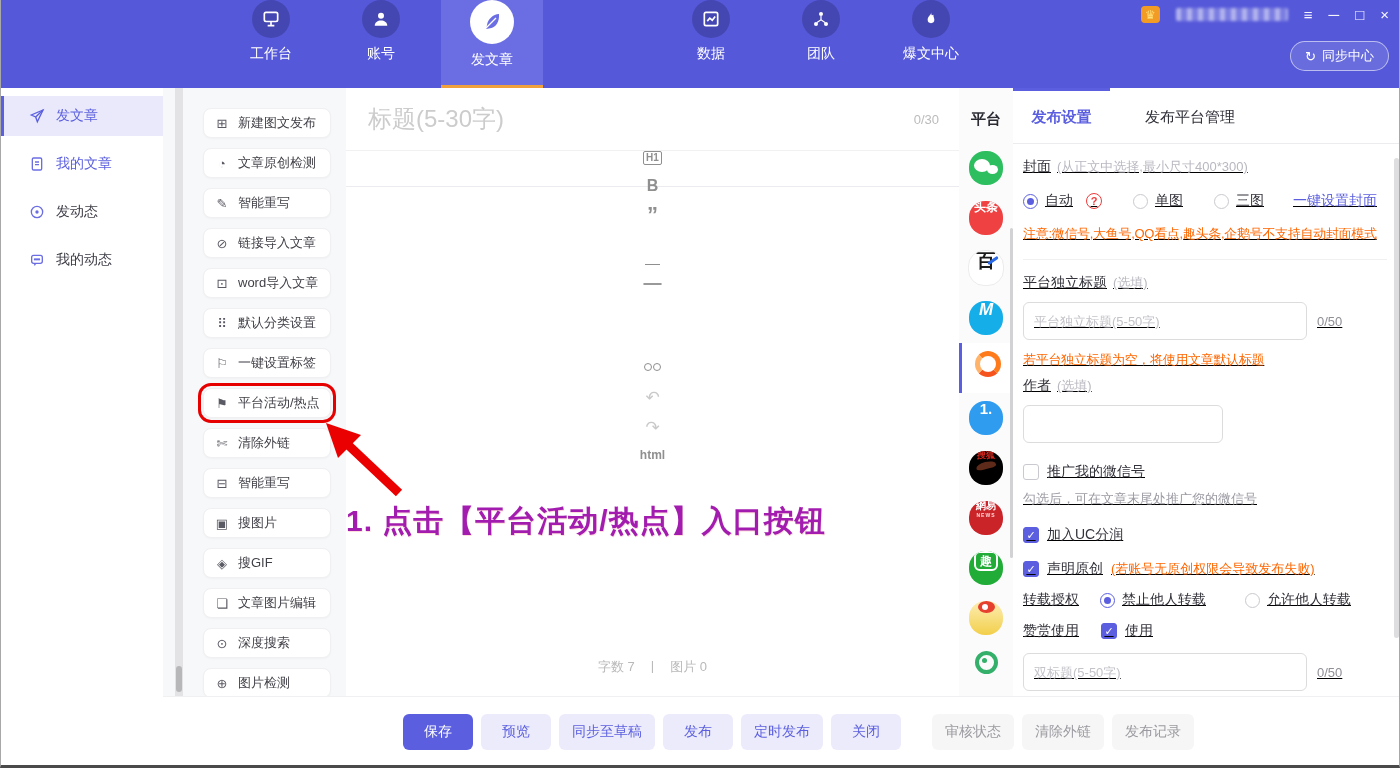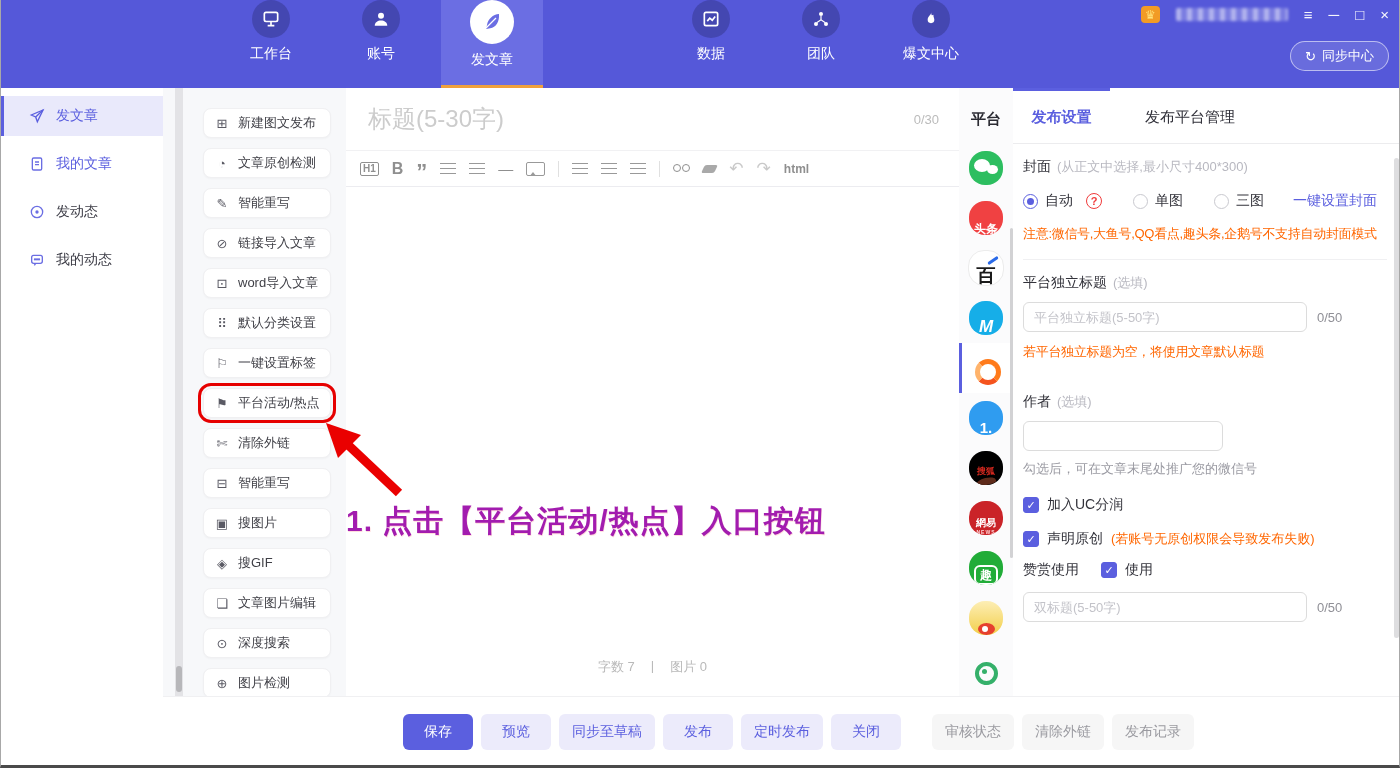--- a/index.html
+++ b/index.html
@@ -38,21 +38,21 @@
   .tool-btn .t-ic{width:14px;color:#5a5a64;font-size:13px;line-height:1;text-align:center;}
   .tool-btn.hl{outline:3px solid #e60000;outline-offset:2px;}
   .vtrack{position:absolute;left:174px;top:88px;width:8px;height:608px;background:#e3e3e6;}
   .vtrack .thumb{position:absolute;left:1px;width:6px;border-radius:3px;background:#b7b7ba;}
   
   .editor{position:absolute;left:345px;top:88px;width:613px;height:608px;background:#fff;}
   .title-row{height:62px;border-bottom:1px solid #f1f1f3;display:flex;align-items:center;padding:0 20px;}
   .title-row input{flex:1;border:none;outline:none;font-size:24px;color:#333;font-family:inherit;background:transparent;}
   .title-row input::placeholder{color:#ccc;}
   .title-count{color:#bbb;font-size:13px;margin-left:10px;}
-  .tools-row{height:35px;border-bottom:1px solid #ececf0;display:flex;align-items:center;gap:13px;padding:0 14px;color:#8f8f8f;}
+  .tools-row{height:35px;border-bottom:1px solid #ececf0;display:flex;align-items:center;gap:13px;padding:0 14px;color:#8f8f8f;flex-direction:column;}
   .tb{font-size:15px;line-height:1;cursor:pointer;}
   .tb.box{font-size:10px;border:1px solid #8f8f8f;border-radius:2px;padding:1px 2px;font-weight:bold;}
   .tb.bold{font-weight:bold;font-size:16px;}
   .tb.quote{font-size:22px;font-weight:bold;line-height:.4;position:relative;top:4px;}
   .ibars{width:16px;height:11px;background:repeating-linear-gradient(180deg,#999 0 1.5px,transparent 1.5px 4.8px);cursor:pointer;}
   .iimg{width:17px;height:12px;border:1px solid #999;border-radius:2px;position:relative;overflow:hidden;cursor:pointer;}
   .iimg::after{content:"";position:absolute;left:2px;bottom:-2px;border:4px solid transparent;border-bottom:5px solid #999;}
   .tsep{width:1px;height:16px;background:#e0e0e0;}
   .binoc{position:relative;width:17px;height:9px;cursor:pointer;}
   .binoc::before,.binoc::after{content:"";position:absolute;top:0;width:6px;height:6px;border:1.5px solid #8f8f8f;border-radius:50%;}
@@ -64,21 +64,21 @@
   
   .anno-text{position:absolute;left:345px;top:501px;font-size:30px;font-weight:bold;color:#a21caf;white-space:nowrap;
              letter-spacing:1px;text-shadow:0.5px 0.5px 0 #ffdddd;}
   .anno-arrow{position:absolute;left:322px;top:420px;}
   
   .platcol{position:absolute;left:958px;top:88px;width:54px;height:608px;background:#fbfbfc;}
   .plat-h{font-size:15px;font-weight:bold;color:#2b2b33;text-align:center;padding-top:22px;}
   .plat-list{margin-top:14px;}
   .plat-row{height:50px;display:flex;align-items:center;justify-content:center;box-sizing:border-box;cursor:pointer;}
   .plat-row.sel{background:#fff;border-left:3px solid #5b5fdf;}
-  .pf{width:34px;height:34px;border-radius:16px;display:flex;flex-direction:column;align-items:center;justify-content:flex-end;
+  .pf{width:34px;height:34px;border-radius:16px;display:flex;flex-direction:column;align-items:center;justify-content:flex-start;
       font-weight:bold;line-height:1;overflow:hidden;}
   .pf-wechat{background:#2dbe60;position:relative;}
   .pf-wechat .bub1{position:absolute;left:5px;top:8px;width:16px;height:13px;background:#fff;border-radius:50%;}
   .pf-wechat .bub2{position:absolute;right:5px;top:14px;width:11px;height:9px;background:#fff;border-radius:50%;}
   .pf-toutiao{background:#f04142;color:#fff;font-size:12px;}
   .pf-baijia{background:#fff;border:1px solid #ececec;color:#1a1a1a;font-size:19px;position:relative;}
   .pf-baijia .pen{position:absolute;right:4px;top:8px;width:12px;height:3px;background:#2a6ae8;transform:rotate(-35deg);border-radius:2px;}
   .pf-dayu{background:#16aee8;color:#fff;font-size:17px;font-style:italic;}
   .pf-uc{background:transparent;}
   .pf-uc .swirl{width:16px;height:16px;border:5px solid #ff7a1a;border-left-color:#ffb36b;border-bottom-color:#f5541e;border-radius:50%;}
@@ -90,40 +90,40 @@
   .pf-qutt{background:#21ac38;}
   .pf-qutt .inner{border:2px solid #fff;border-radius:6px;color:#fff;font-size:12px;padding:2px 4px;}
   .pf-weibo{background:linear-gradient(#fdeeb5,#f2cf4a);position:relative;}
   .pf-weibo .eye{width:17px;height:12px;background:#e6402e;border-radius:50%;position:relative;}
   .pf-weibo .eye::after{content:"";position:absolute;left:4px;top:3px;width:6px;height:6px;background:#fff;border-radius:50%;}
   .pf-green{background:transparent;}
   .pf-green .ring{width:15px;height:15px;border:4px solid #35b06a;border-radius:50%;position:relative;}
   .pf-green .ring::after{content:"";position:absolute;left:3px;top:3px;width:5px;height:5px;background:#35b06a;border-radius:50%;}
   .plat-scroll{position:absolute;right:0;top:140px;width:3px;height:330px;background:#d2d2d4;border-radius:2px;}
   
-  .settings{position:absolute;left:1012px;top:88px;width:388px;height:608px;background:#fff;box-sizing:border-box;}
+  .settings{position:absolute;left:1012px;top:88px;width:388px;height:608px;background:#fff;box-sizing:border-box;text-decoration:underline;}
   .tabs{position:relative;height:55px;border-bottom:1px solid #ececee;}
   .tab{position:absolute;top:3px;height:52px;line-height:52px;text-align:center;font-size:15px;cursor:pointer;}
   .tab.active{left:0;width:97px;color:#5b5fdf;font-weight:bold;border-top:3px solid #5b5fdf;top:0;background:#fff;}
   .tab.t2{left:97px;width:160px;color:#2f2f38;}
   .set-body{padding:14px 14px 0 10px;font-size:14px;color:#32323a;}
   .row{display:flex;align-items:center;}
   .opt{color:#b8b8c0;font-size:13px;margin-left:6px;}
   .warn{color:#ff6600;font-size:13px;white-space:nowrap;letter-spacing:-.3px;}
   .hintg{color:#9a9aa2;font-size:13px;}
   .hr{height:1px;background:#f0f0f2;margin:16px 0 14px 0;}
   .rd{width:15px;height:15px;border-radius:50%;border:1px solid #c9c9cf;box-sizing:border-box;display:inline-block;background:#fff;cursor:pointer;flex:none;}
   .rd.on{border:1px solid #5b5fdf;position:relative;}
   .rd.on::after{content:"";position:absolute;left:3px;top:3px;width:7px;height:7px;border-radius:50%;background:#5b5fdf;}
   .cb{width:16px;height:16px;border-radius:3px;border:1px solid #c9c9cf;box-sizing:border-box;display:inline-flex;align-items:center;justify-content:center;background:#fff;cursor:pointer;flex:none;}
   .cb.on{background:#5b5fdf;border-color:#5b5fdf;color:#fff;font-size:11px;}
   .qicon{width:16px;height:16px;border-radius:50%;border:1.5px solid #f03b3b;color:#f03b3b;font-size:11px;font-weight:bold;
          display:inline-flex;align-items:center;justify-content:center;box-sizing:border-box;cursor:pointer;}
   .linkp{color:#5b5fdf;cursor:pointer;font-size:14px;}
-  .tinput{height:30px;border:1px solid #dcdcdc;border-radius:6px;padding:14px 10px;font-size:13px;color:#333;outline:none;font-family:inherit;background:#fff;box-sizing:border-box;}
+  .tinput{height:38px;border:1px solid #dcdcdc;border-radius:6px;padding:14px 10px;font-size:13px;color:#333;outline:none;font-family:inherit;background:#fff;box-sizing:border-box;}
   .tinput::placeholder{color:#c3c3c9;}
   .cnt{color:#8f8f96;font-size:13px;margin-left:10px;}
   .set-scroll{position:absolute;right:2px;top:70px;width:5px;height:480px;background:#dedee0;border-radius:3px;}
   
   .footer{position:absolute;left:162px;right:0;top:696px;bottom:0;background:#fff;border-top:1px solid #f0f0f2;}
   .fgroup{position:absolute;top:17px;display:flex;gap:8px;}
   .fbtn{height:36px;min-width:70px;padding:0 13px;border:none;border-radius:6px;font-size:14px;cursor:pointer;font-family:inherit;}
   .fbtn.primary{background:#5b5fdf;color:#fff;}
   .fbtn.lite{background:#ecebfb;color:#5b5fdf;}
   .fbtn.gray{background:#f6f6f6;color:#9a9aa0;}
@@ -449,41 +449,52 @@
       <div class="row">
         <span>平台独立标题</span>
         <span class="opt">(选填)</span>
       </div>
       <div class="row" style="margin-top:10px;">
         <input class="tinput" style="width: 284px;" placeholder="平台独立标题(5-50字)">
         <span class="cnt">0/50</span>
       </div>
       <div class="warn" style="margin-top:11px;">若平台独立标题为空，将使用文章默认标题</div>
 
-      <div class="row" style="margin-top:32px;">
+      <div class="row" style="margin-top:8px;">
         <span>作者</span>
         <span class="opt">(选填)</span>
       </div>
       <div class="row" style="margin-top:10px;">
         <input class="tinput" style="width: 200px;">
       </div>
 
+      <div class="row" style="margin-top:20px;gap:8px;">
+        <span class="cb"></span>
+        <span>推广我的微信号</span>
+      </div>
       <div class="hintg" style="margin-top:9px;">勾选后，可在文章末尾处推广您的微信号</div>
 
       <div class="row" style="margin-top:18px;gap:8px;">
         <span class="cb on">✓</span>
         <span>加入UC分润</span>
       </div>
 
       <div class="row" style="margin-top:16px;gap:8px;">
         <span class="cb on">✓</span>
         <span>声明原创</span>
         <span class="warn" style="letter-spacing:0;">(若账号无原创权限会导致发布失败)</span>
       </div>
 
+      <div class="row" style="margin-top:13px;gap:7px;">
+        <span>转载授权</span>
+        <span class="rd on" style="margin-left:14px;"></span>
+        <span>禁止他人转载</span>
+        <span class="rd" style="margin-left:32px;"></span>
+        <span>允许他人转载</span>
+      </div>
 
       <div class="row" style="margin-top:13px;gap:8px;">
         <span>赞赏使用</span>
         <span class="cb on" style="margin-left:14px;">✓</span>
         <span>使用</span>
       </div>
 
       <div class="row" style="margin-top:13px;">
         <input class="tinput" style="width: 284px;" placeholder="双标题(5-50字)">
         <span class="cnt">0/50</span>

